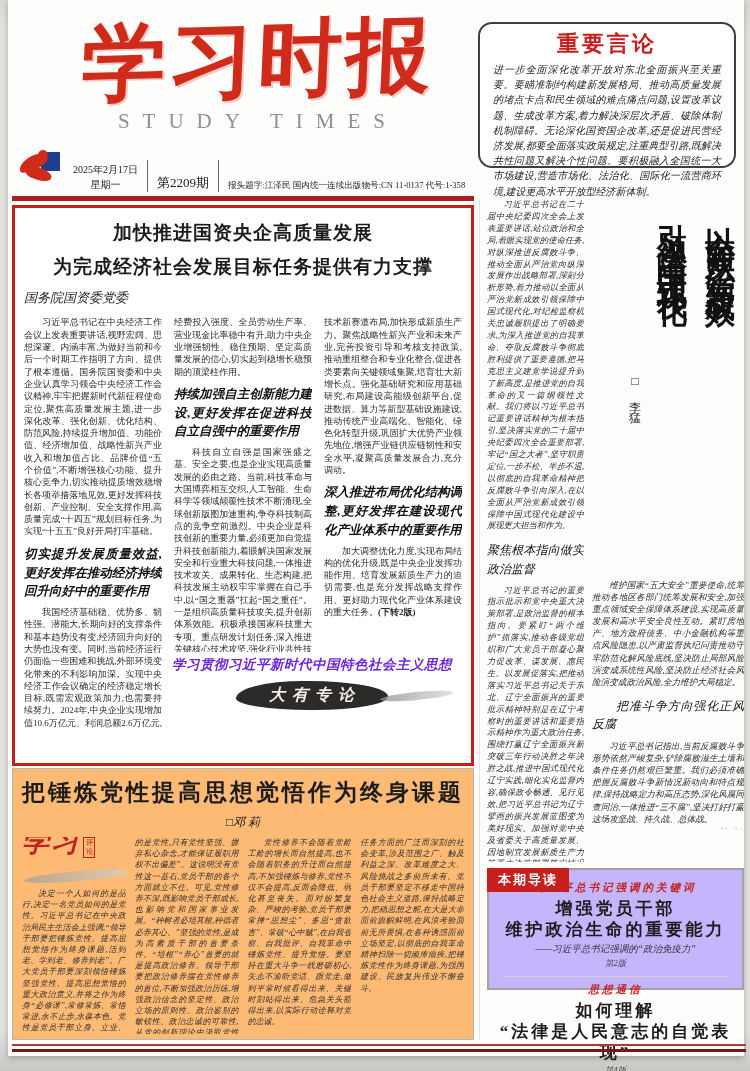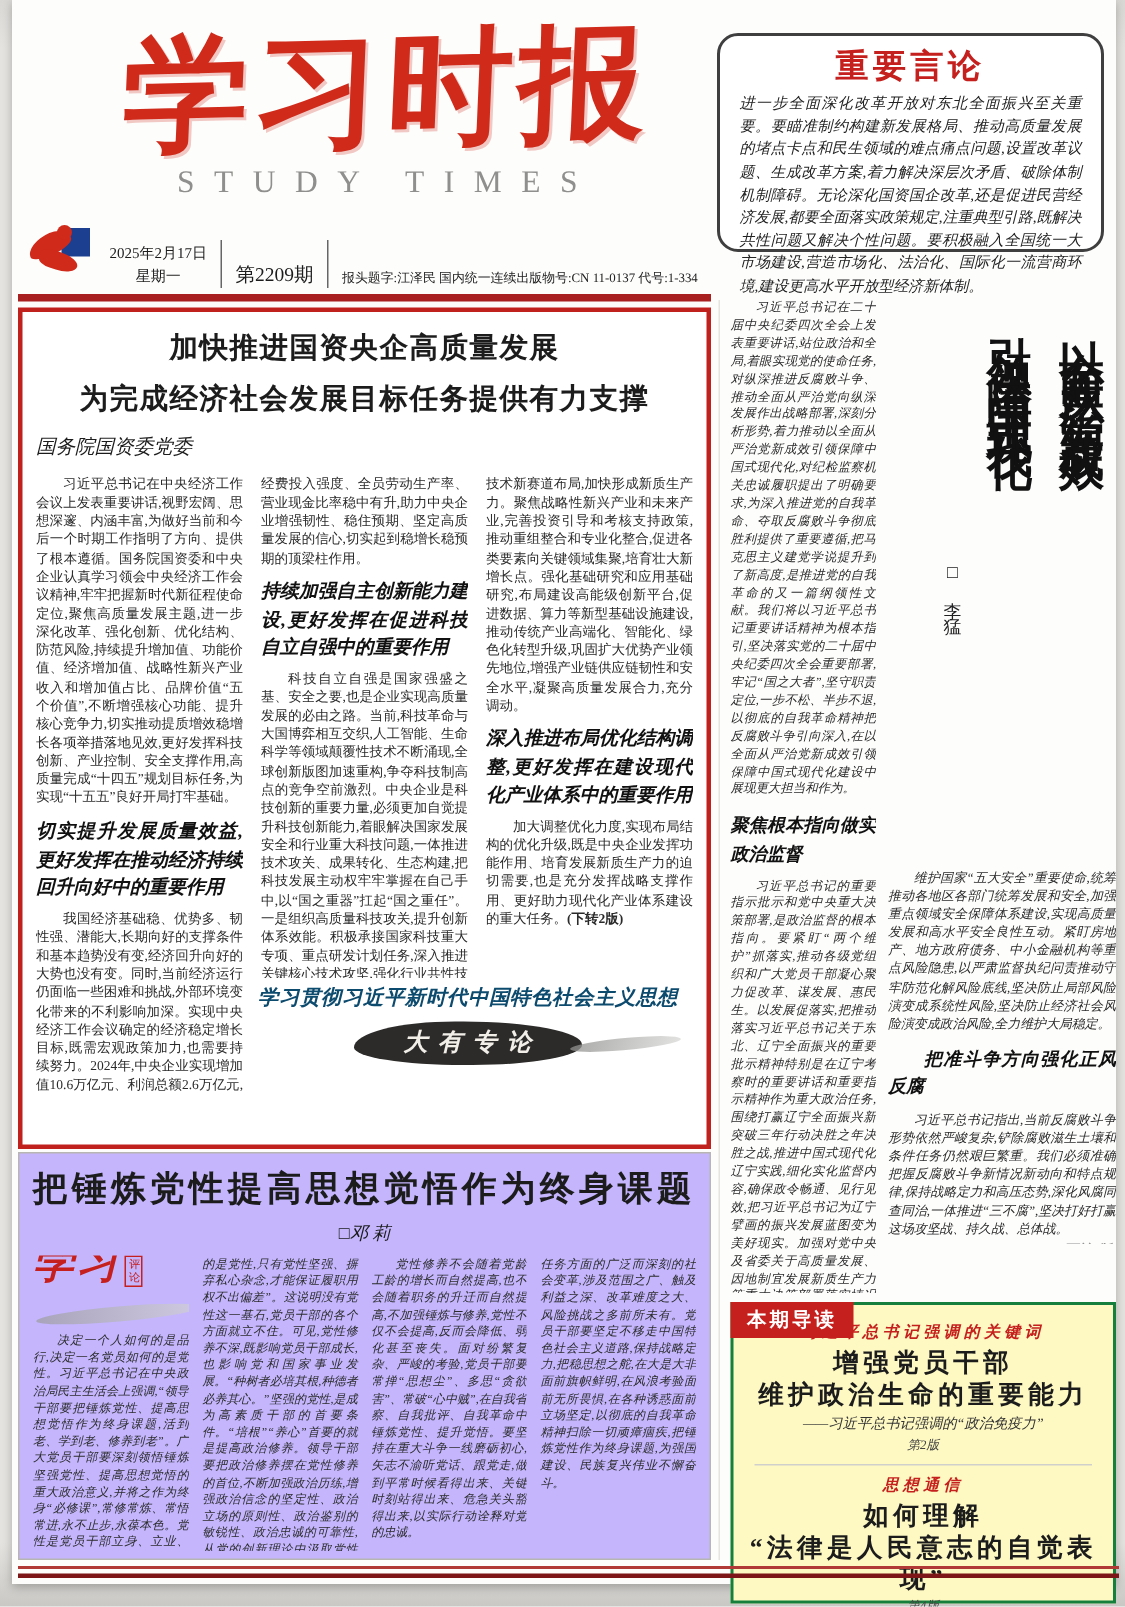--- a/index.html
+++ b/index.html
@@ -65,54 +65,54 @@
   .main-h1 { text-align:center; font-weight:bold; font-size:19px; line-height:1.38; letter-spacing:1px; margin-top:8px; white-space:nowrap; }
   .main-byline { font-size:13px; margin-top:9px; }
   .main-cols { display:flex; gap:12px; margin-top:9px; height:414px; overflow:hidden; position:relative; }
   .mcol { flex:1 1 0; font-size:9px; line-height:12.3px; overflow:hidden; color:#2a2a2a; }
   .msub { font-size:12.5px; font-weight:bold; line-height:1.5; margin:7px 0 5px; color:#111; }
   .turn { font-weight:bold; }
   .banner {
     position:absolute; right:2px; bottom:0; width:296px; height:78px;
     background:#fff; display:flex; flex-direction:column; align-items:center; z-index:3; padding-top:4px;
   }
-  .banner-line { color:#0c4a6e; font-weight:bold; font-size:13.5px; letter-spacing:.5px; white-space:nowrap; }
+  .banner-line { color:#6d28d9; font-weight:bold; font-size:13.5px; letter-spacing:.5px; white-space:nowrap; }
   .badge { position:relative; margin-top:7px; width:152px; height:29px; background:#2d2b2a;
     border-radius:46% 54% 50% 50%/62% 55% 48% 42%;
     display:flex; align-items:center; justify-content:center; }
   .badge-text { color:#f2efe9; font-size:16px; font-weight:bold; font-style:italic; letter-spacing:7px; padding-left:6px; }
   .badge-swoosh { position:absolute; right:-66px; top:11px; width:74px; height:8px;
     background:linear-gradient(90deg,#8e8e8c,#d8d8d6); border-radius:50%; transform:rotate(-5deg) skewX(-25deg); opacity:.75; }
 
   .vfold { left:471px; top:200px; width:1px; height:840px; background:#e6e4df; }
 
   
   .r-left { left:479px; top:199px; width:97px; height:663px; font-size:8.3px; line-height:11.9px; overflow:hidden; color:#2a2a2a; }
-  .r-sub { font-size:12px; font-weight:bold; line-height:1.55; margin:9px 0 6px; color:#111; }
+  .r-sub { font-size:12px; font-weight:normal; line-height:1.55; margin:9px 0 6px; color:#111; }
   .r-head { left:584px; top:202px; width:152px; height:404px; writing-mode:vertical-rl; overflow:hidden; }
   .vh-line { font-size:30px; font-weight:bold; letter-spacing:8px; line-height:1.6; color:#111; }
   .vh-author { font-size:12px; letter-spacing:4px; padding-top:172px; line-height:2.2; color:#222; }
   .r-lower { left:584px; top:579px; width:152px; height:250px; font-size:8.6px; line-height:12.1px; overflow:hidden; color:#2a2a2a; }
   .r-lower .r-sub { text-indent:2em; }
   .r-marker { text-align:right; font-weight:bold; font-size:9px; margin-top:2px; }
 
   
-  .guide { left:479px; top:868px; width:257px; height:201px; border:2px solid #15803d; background:#fef9c3; }
+  .guide { left:479px; top:868px; width:257px; height:122px; border:2px solid #a3a3a3; background:#c4b5fd; }
   .guide-label { position:absolute; top:-2px; left:-2px; background:#c5201d; color:#fff;
     font-size:13px; font-weight:bold; letter-spacing:2px; padding:3px 11px; }
   .g-entry { text-align:center; }
   .g-entry1 { margin-top:11px; }
   .g-kicker { color:#c5201d; font-size:10.5px; letter-spacing:3px; font-weight:bold; }
   .g-title { font-size:17px; font-weight:bold; letter-spacing:3px; line-height:1.25; margin-top:3px; }
   .g-sub { font-size:9.5px; color:#333; margin-top:2px; }
   .g-page { font-size:8.5px; color:#444; margin-top:2px; }
   .g-div { margin:6px 14px; border-top:1px solid #cfcfcc; }
 
   
-  .bottom-box { left:4px; top:768px; width:462px; height:272px; border:1px solid #b8b6b2; background:#c4b5fd; padding:3px 9px; }
+  .bottom-box { left:4px; top:768px; width:462px; height:272px; border:1px solid #b8b6b2; background:#fdba74; padding:3px 9px; }
   .b-h1 { text-align:center; font-size:23px; font-weight:bold; letter-spacing:3px; margin-top:5px; white-space:nowrap; }
   .b-byline { text-align:center; font-size:12px; margin-top:6px; }
   .b-cols { display:flex; gap:9px; margin-top:6px; height:197px; overflow:hidden; }
   .bcol { flex:1 1 0; font-size:8px; line-height:11.2px; overflow:hidden; color:#2c2c2c; }
   .stamp { position:relative; height:48px; margin-bottom:3px; }
   .stamp-text { font-size:27px; font-weight:bold; font-style:italic; color:#c5201d; letter-spacing:2px; position:relative; z-index:1; }
   .stamp-seal { display:inline-block; vertical-align:top; margin-left:3px; font-size:7.5px; font-style:normal; line-height:1.15;
     color:#c5201d; border:1px solid #c5201d; padding:1px 2px; width:12px; position:relative; z-index:1; }
   .stamp-swoosh { position:absolute; left:2px; bottom:4px; width:110px; height:10px;
     background:linear-gradient(90deg,#9a9a98,#d5d5d3); border-radius:50%; transform:rotate(-5deg); opacity:.65; z-index:0; }
@@ -143,21 +143,21 @@
         <span class="red3"></span>
     </div>
     <div class="dl-date">
       <div>2025年2月17日</div>
       <div>星期一</div>
     </div>
     <div class="dl-sep"></div>
     <div class="dl-issue">第2209期</div>
     <div class="dl-sep"></div>
     <div class="dl-agency">
-      <div>报头题字:江泽民  国内统一连续出版物号:CN 11-0137  代号:1-334</div>
+      <div>报头题字:江泽民  国内统一连续出版物号:CN 11-0137  代号:1-358</div>
     </div>
   </div>
 
   <div class="abs top-rule"></div>
   <div class="abs vfold"></div>
 
   <div class="abs main-box">
     <div class="main-h1">加快推进国资央企高质量发展</div>
     <div class="main-h1">为完成经济社会发展目标任务提供有力支撑</div>
     <div class="main-byline kai">国务院国资委党委</div>

